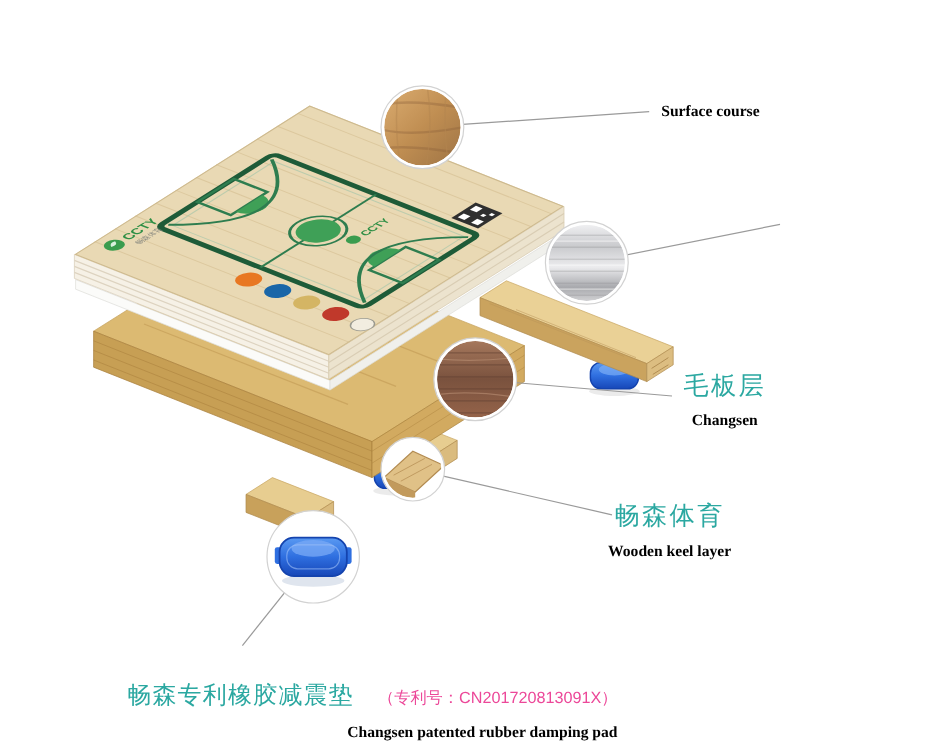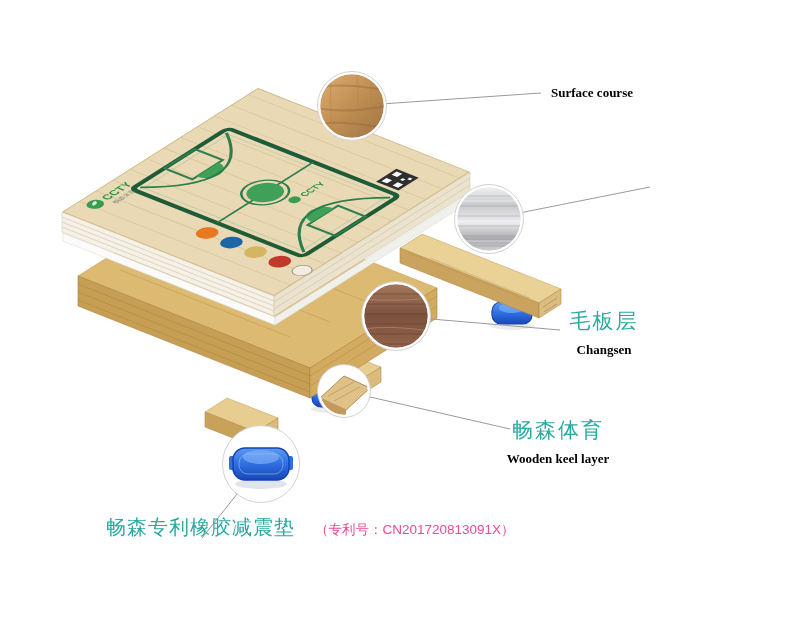--- a/index.html
+++ b/index.html
@@ -21,21 +21,21 @@
     white-space:nowrap;
   }
   .callout .en {
     color:#000;
     font-family:"Liberation Serif", serif;
     font-size:13px;
     font-weight:700;
     margin-top:7px;
     white-space:nowrap;
   }
-  .pad-callout { position:absolute; left:106px; top:514px; text-align:right; }
+  .pad-callout { position:absolute; left:106px; top:566px; text-align:right; }
   .pad-callout .line1 { display:flex; align-items:baseline; white-space:nowrap; }
   .pad-callout .zh {
     color:var(--teal,#2BA8A1);
     font-size:20px;
     letter-spacing:1px;
   }
   .pad-callout .patent {
     color:#ec4899;
     font-size:13.5px;
     margin-left:20px;
@@ -287,15 +287,16 @@
   <div class="callout" style="left:492px; top:416px; width:132px;">
     <div class="zh">畅森体育</div>
     <div class="en">Wooden keel layer</div>
   </div>
 
   <div class="pad-callout">
     <div class="line1">
       <span class="zh">畅森专利橡胶减震垫</span>
       <span class="patent">（专利号：CN201720813091X）</span>
     </div>
+    <div class="en">Changsen patented rubber damping pad</div>
   </div>
 
 </div>
 
 </body></html>

